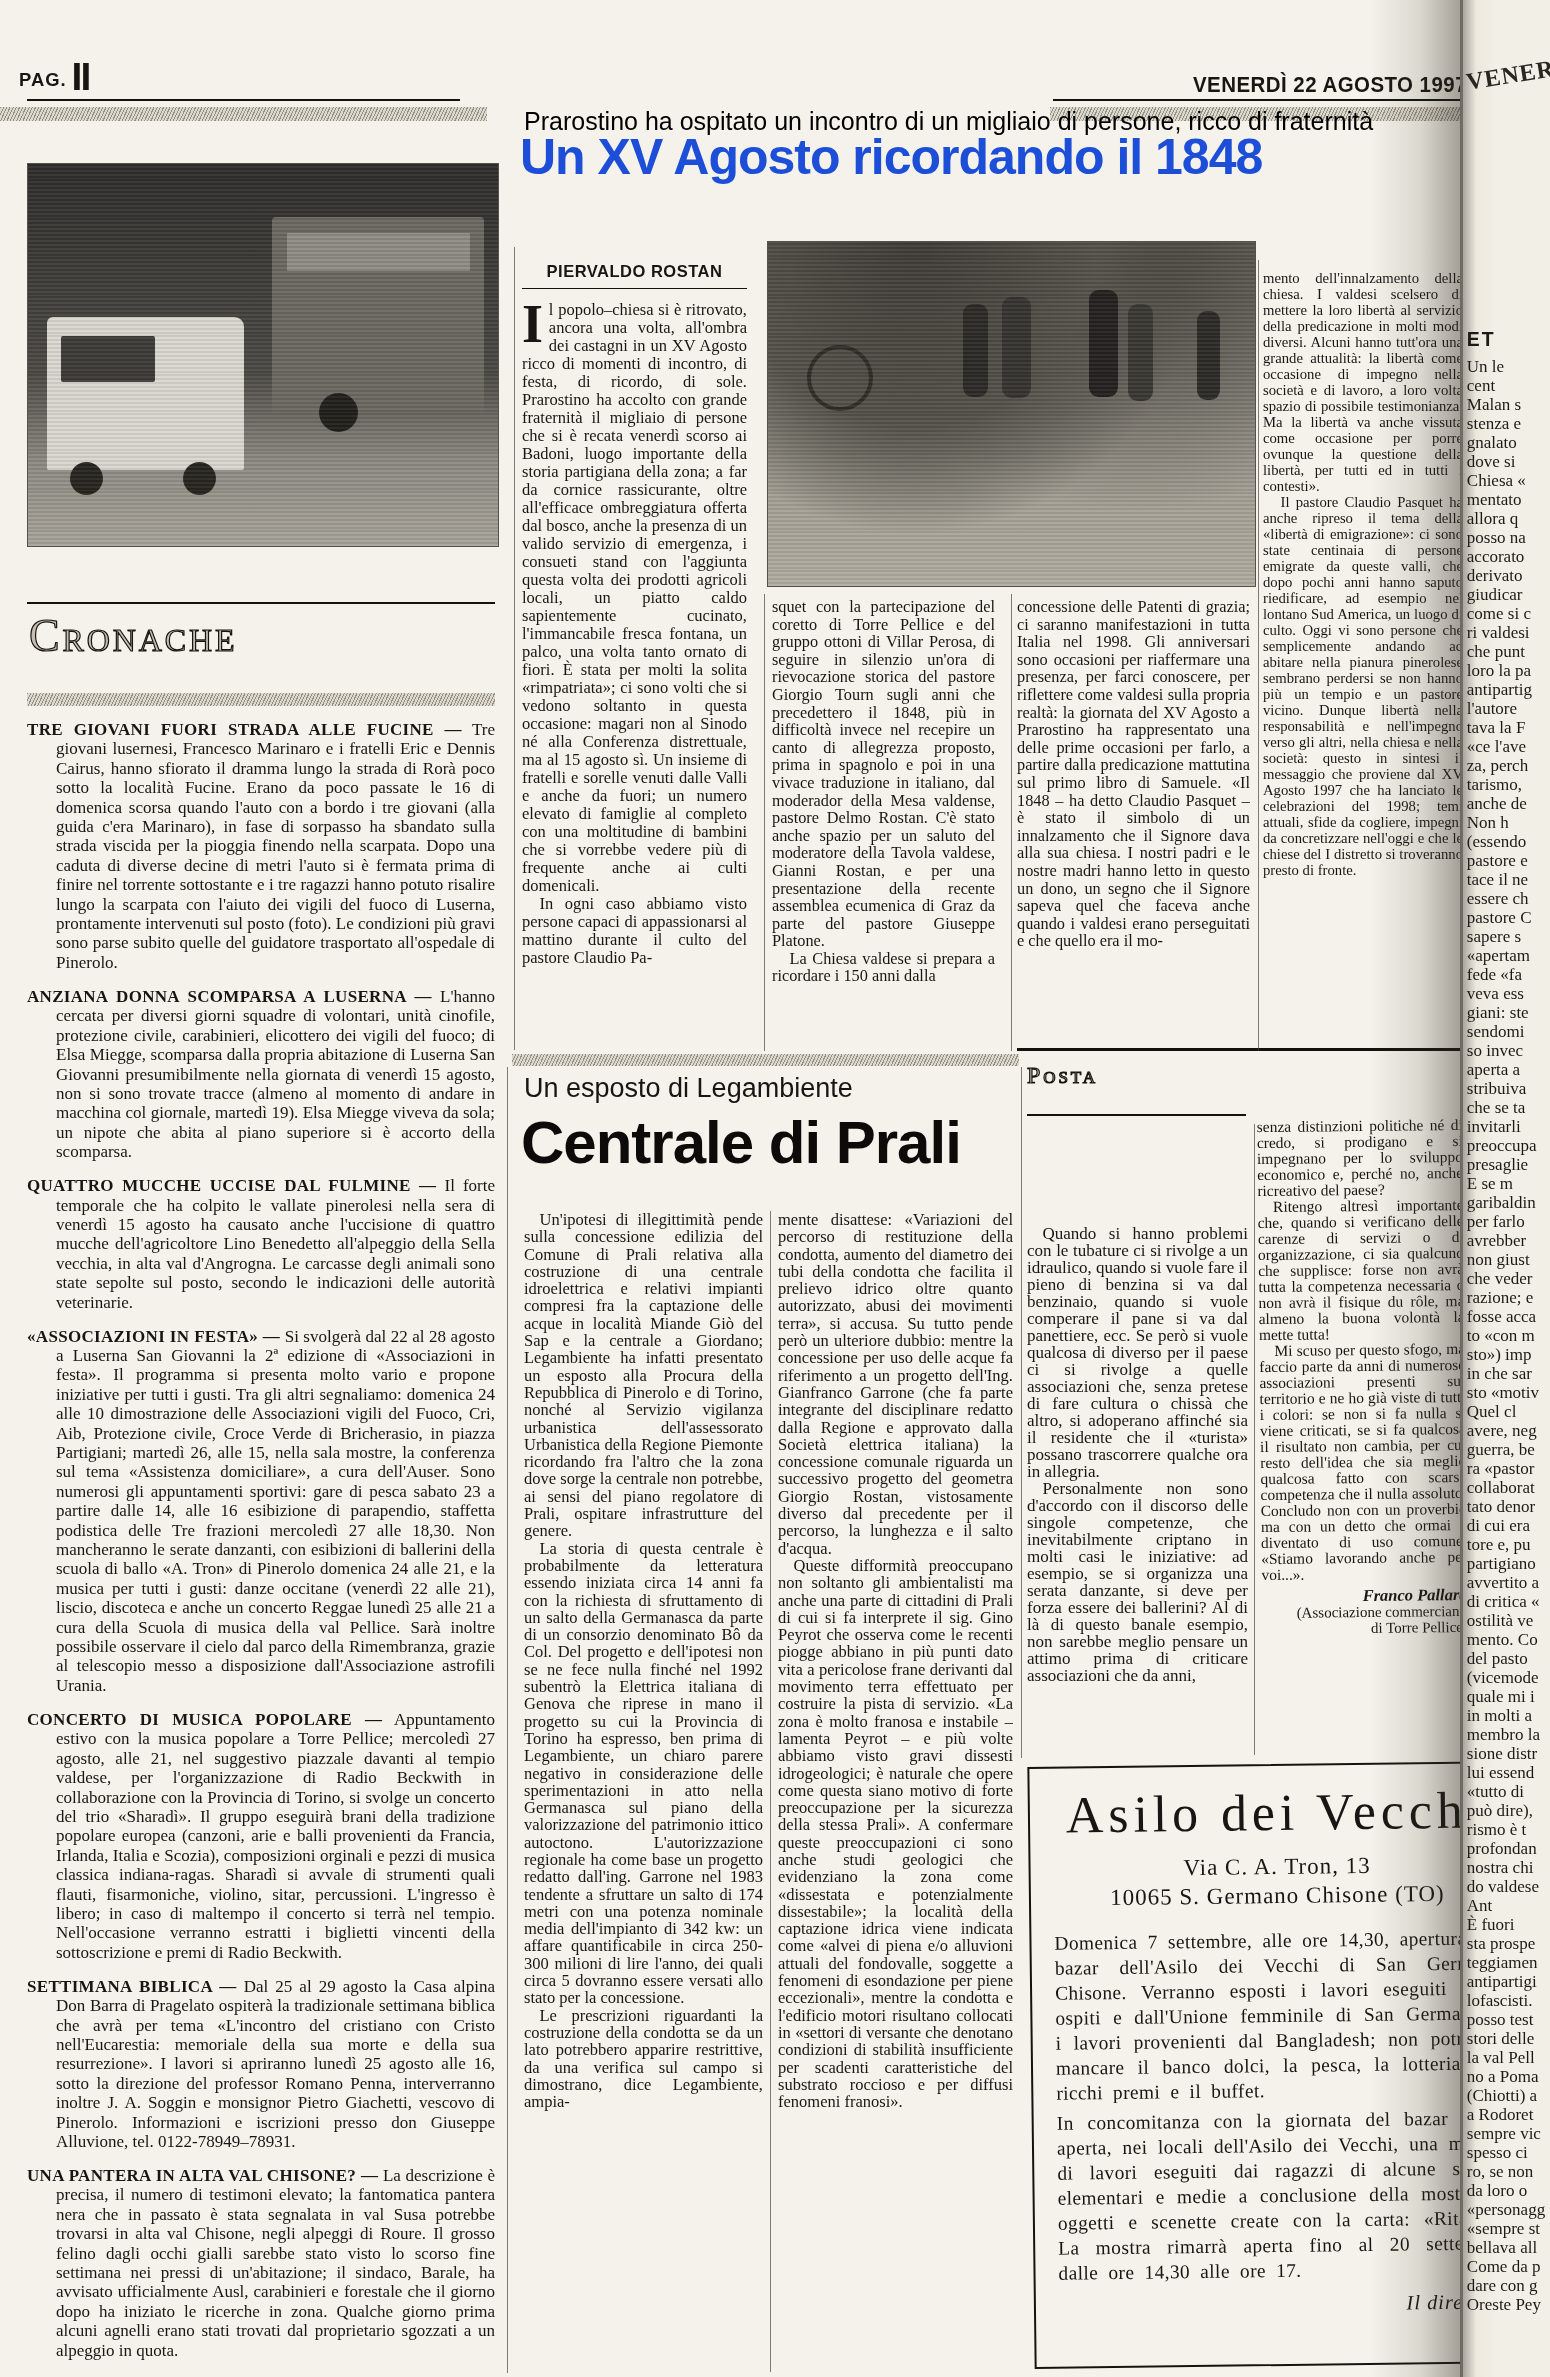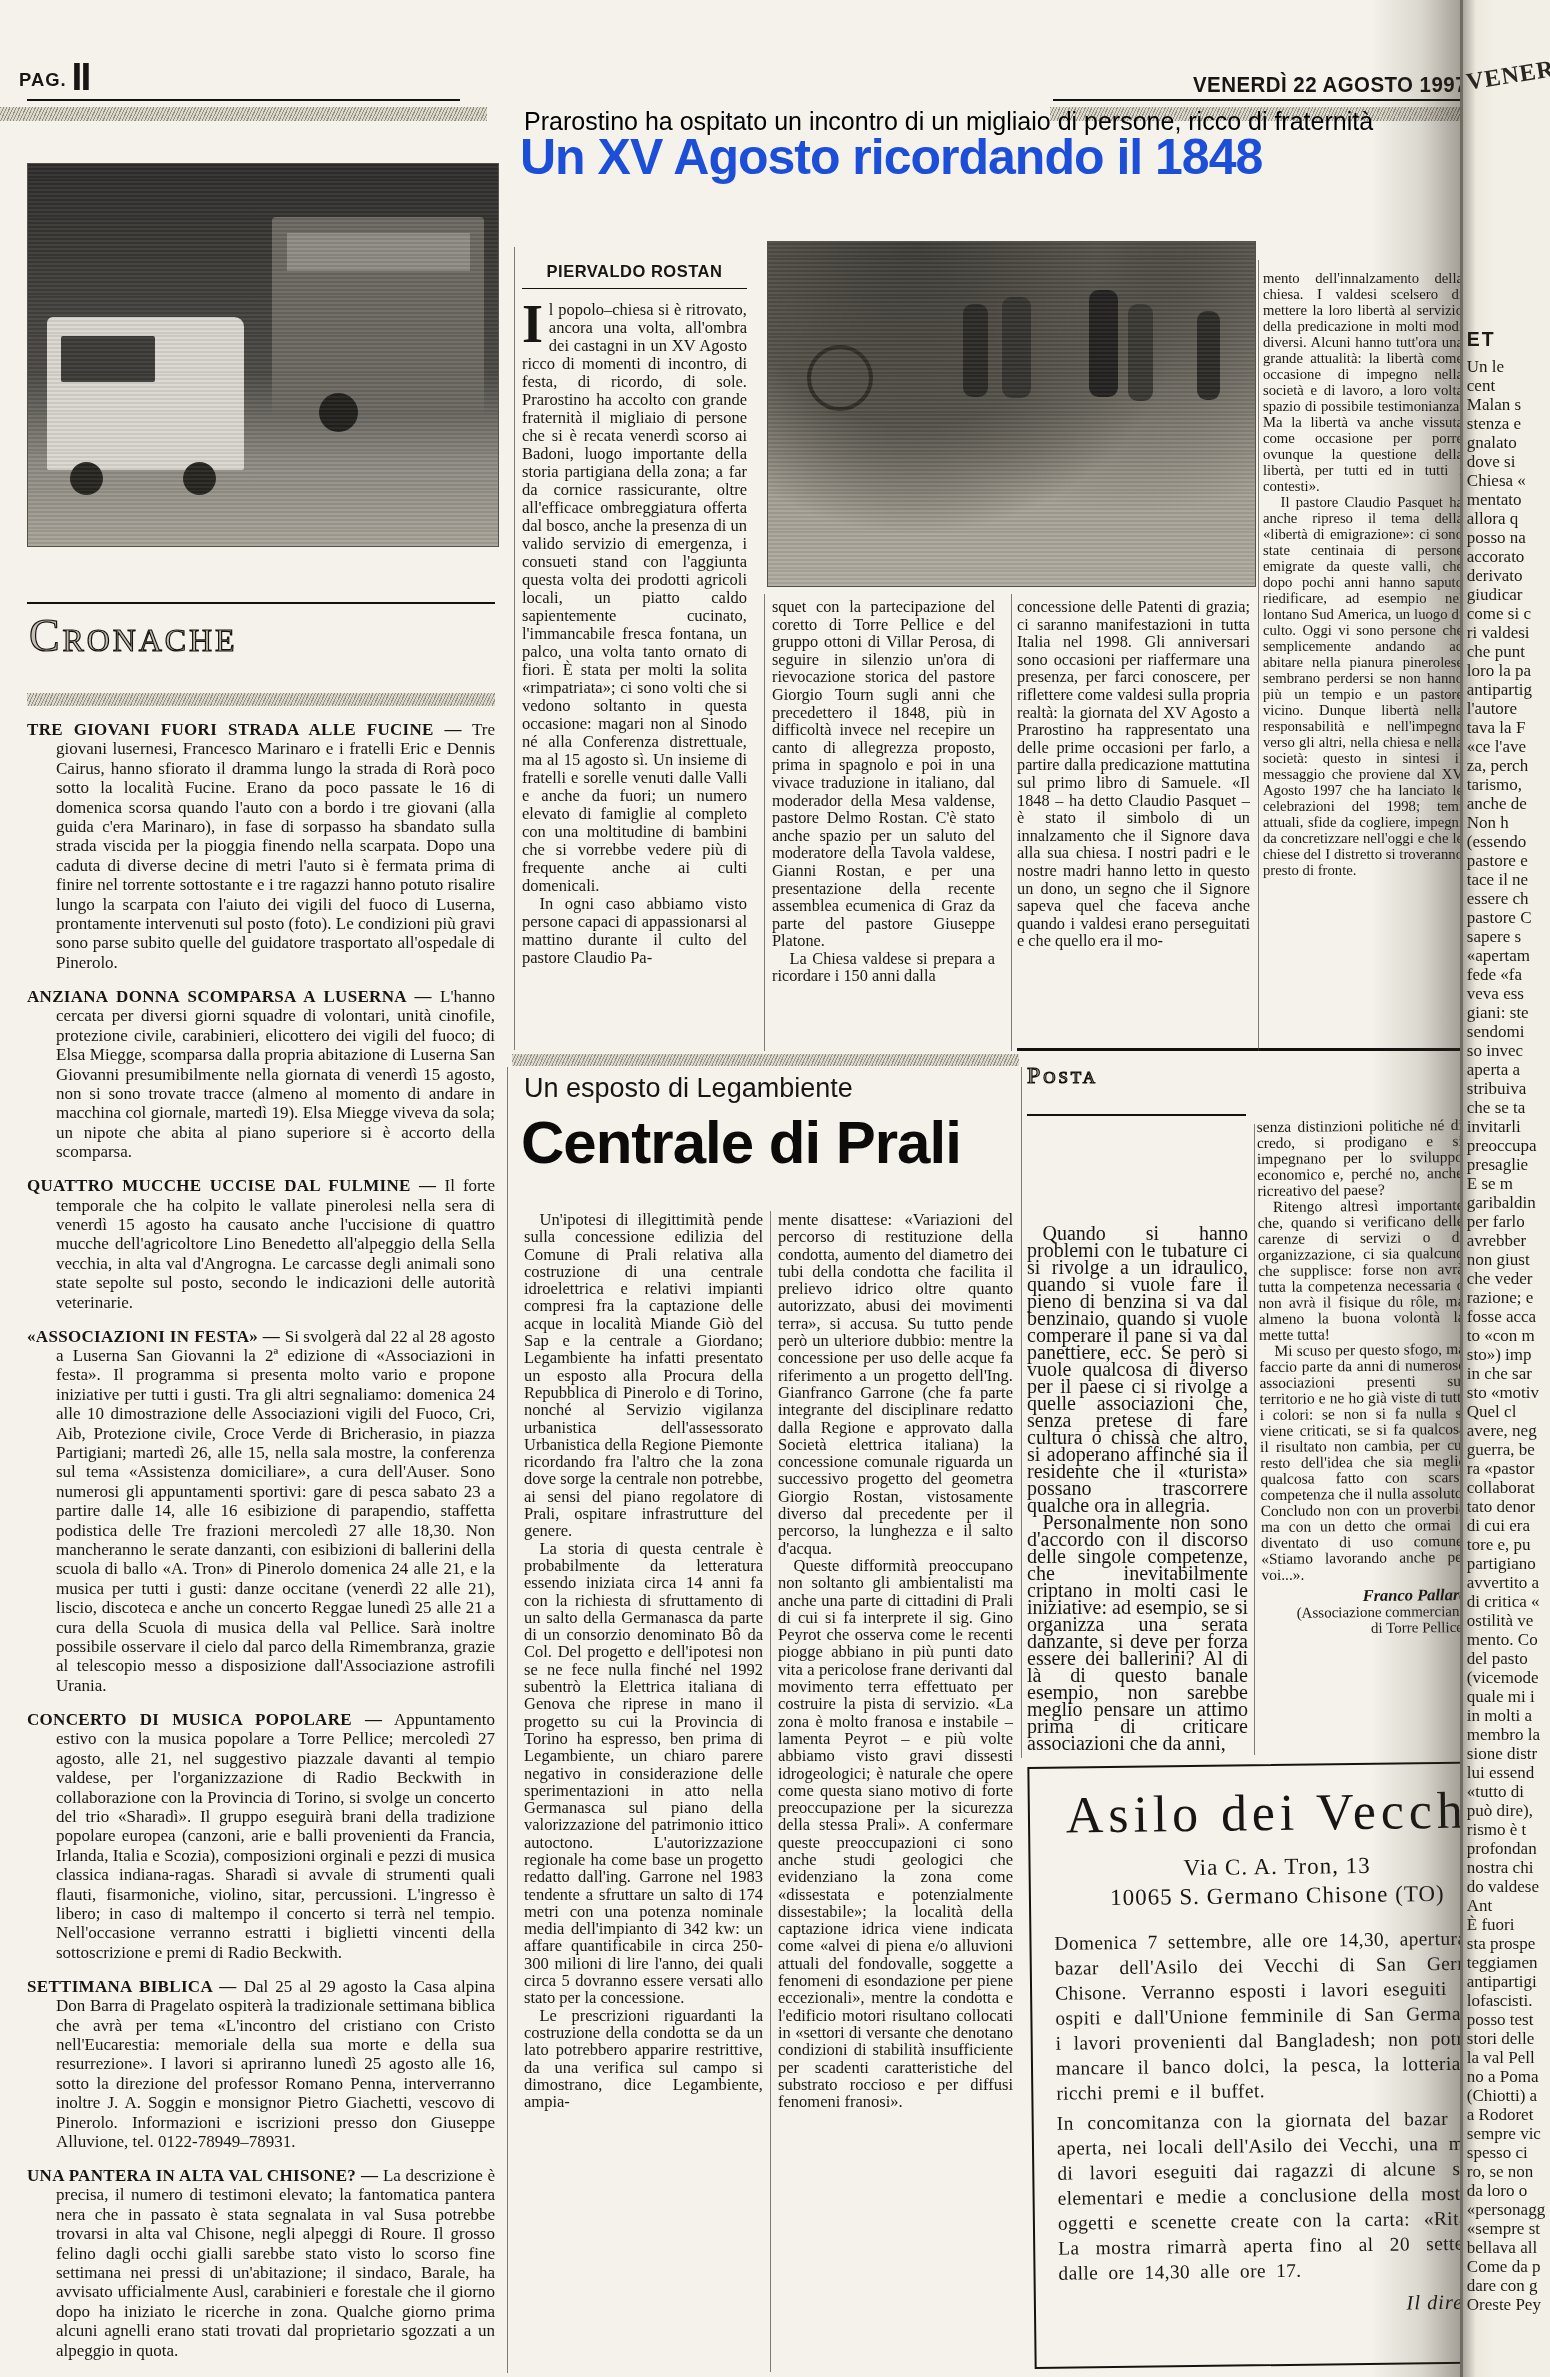--- a/index.html
+++ b/index.html
@@ -43,21 +43,21 @@
   .pr-kicker{left:524px;top:1073px;font:400 27px "Liberation Sans",sans-serif;white-space:nowrap;}
   .pr-head{left:521px;top:1108px;font:700 60px "Liberation Sans",sans-serif;letter-spacing:-1px;white-space:nowrap;color:#0c0b09;}
   .pcol{position:absolute;text-align:justify;overflow:hidden;font-size:16.5px;line-height:17.3px;}
   .pcol p{margin:0;text-indent:15.5px;}
   .pcol p.noind{text-indent:0;}
   #prcol1{left:524px;top:1211px;width:239px;height:1161px;}
   #prcol2{left:778px;top:1211px;width:235px;height:1161px;}
   
   .po-head{left:1027px;top:1062px;font-size:24px;}
   .po-title{left:1027px;top:1124px;width:254px;font:700 37px/1.08 "Liberation Sans",sans-serif;color:#0d0c0a;}
-  #pocol1{left:1027px;top:1225px;width:221px;height:536px;font-size:20px;line-height:17px;text-align:justify;overflow:hidden;position:absolute;}
+  #pocol1{left:1027px;top:1225px;width:221px;height:536px;font-size:17px;line-height:17px;text-align:justify;overflow:hidden;position:absolute;}
   #pocol1 p{margin:0;text-indent:15.5px;}
   #pocol2{left:1260px;top:1118px;width:206px;height:652px;font-size:15.5px;line-height:16px;text-align:justify;
           overflow:hidden;position:absolute;transform:rotate(-.6deg);}
   #pocol2 p{margin:0;text-indent:15.5px;}
   #pocol2 p.noind{text-indent:0;}
   .sig-name{text-align:right;font-style:italic;font-weight:700;margin-top:5.8px;font-size:16.5px;}
   .sig-org{text-align:right;font-size:15px;line-height:16.5px;}
   
   .asilo{left:1031px;top:1764px;width:497px;height:602px;border:2.9px solid #15130f;transform:rotate(-.7deg);
          padding:13.6px 23px;box-sizing:border-box;}

